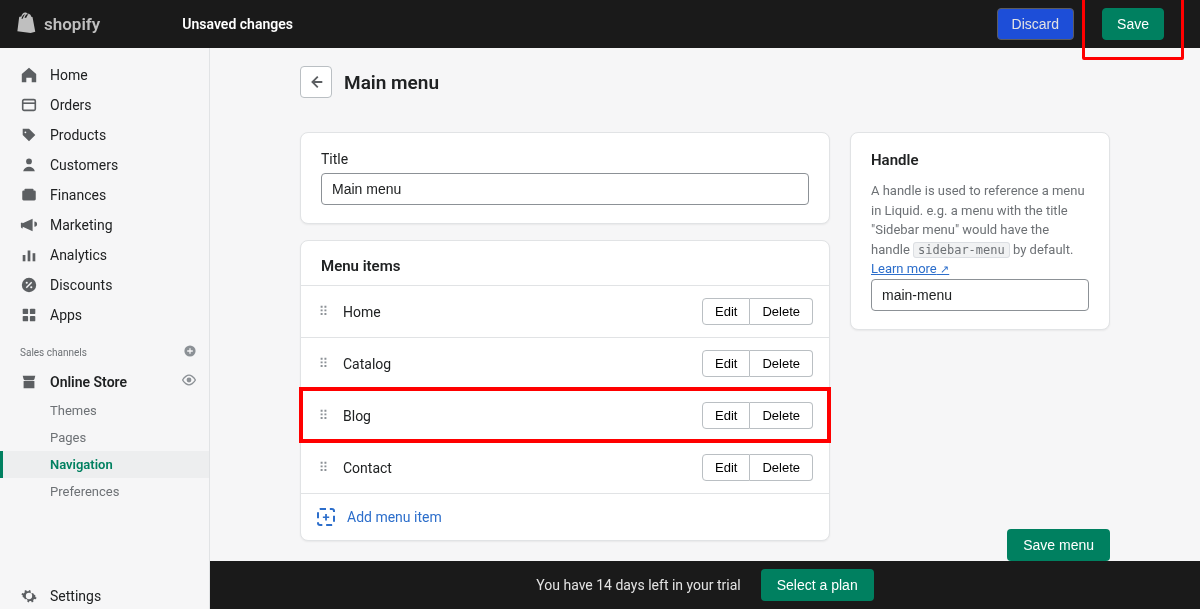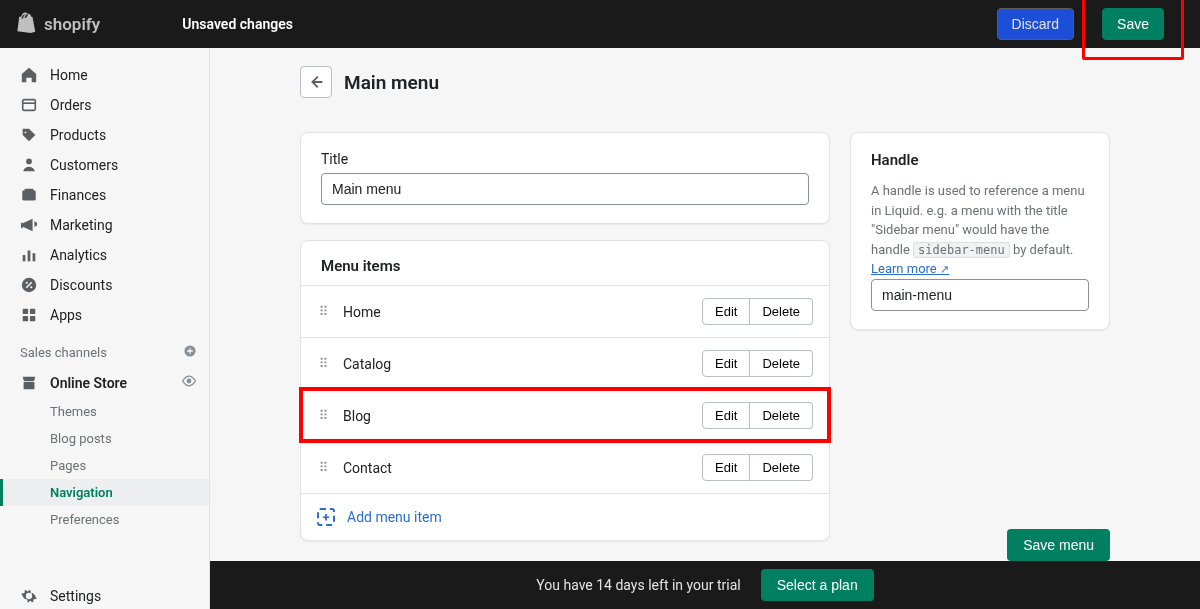--- a/index.html
+++ b/index.html
@@ -12,21 +12,21 @@
 .btn { border-radius: 4px; padding: 7px 14px; font-size: 14px; font-weight: 500; cursor: pointer; border: 1px solid transparent; }
 .btn-discard { background: #1d4ed8; color: #e3e3e3; border: 1px solid #5c5c5c; margin-right: 8px; }
 .btn-save { background: #008060; color: #fff; border: 1px solid #008060; }
 .save-highlight { border: 3px solid #ff0000; padding: 17px; border-radius: 2px; }
 .layout { display: flex; min-height: calc(100vh - 48px); }
 .sidebar { width: 210px; background: #f6f6f7; border-right: 1px solid #e1e3e5; display: flex; flex-direction: column; padding-top: 12px; }
 .nav-list { list-style: none; }
 .nav-item { display: flex; align-items: center; gap: 12px; padding: 6px 12px 6px 20px; color: #202223; cursor: pointer; font-size: 14px; }
 .nav-item .nav-icon { width: 18px; height: 18px; display: inline-flex; align-items: center; justify-content: center; color: #5c5f62; }
 .nav-item .nav-icon svg { width: 18px; height: 18px; display: block; }
-.nav-section { padding: 14px 12px 6px 20px; color: #6d7175; font-size: 13px; display: flex; align-items: center; justify-content: space-between; }
+.nav-section { padding: 14px 12px 6px 20px; color: #6d7175; font-size: 10px; display: flex; align-items: center; justify-content: space-between; }
 .nav-section .ic { color: #8c9196; }
 .nav-item.sub { padding-left: 50px; color: #6d7175; font-size: 13px; }
 .nav-item.sub.active { background: #edeeef; color: #008060; font-weight: 600; border-left: 3px solid #008060; padding-left: 47px; }
 .nav-item.channel { font-weight: 600; }
 .nav-item.channel .trail { margin-left: auto; color: #8c9196; }
 .sidebar-spacer { flex: 1; }
 .settings-row { display: flex; align-items: center; gap: 12px; padding: 10px 0 16px 20px; color: #202223; cursor: pointer; }
 .settings-row svg { width: 18px; height: 18px; color: #5c5f62; }
 .main { flex: 1; position: relative; }
 .main-inner { max-width: 820px; margin: 0 0 0 90px; padding: 20px 0 80px 0; display: flex; gap: 20px; align-items: flex-start; }
@@ -186,23 +186,20 @@
       <span class="trail"><svg width="16" height="16" viewBox="0 0 20 20" fill="currentColor">
             <circle cx="10" cy="10" r="3"></circle>
             <path d="M2 10c2-4 6-6 8-6s6 2 8 6c-2 4-6 6-8 6s-6-2-8-6z658" fill="none" stroke="currentColor" stroke-width="1.6"></path>
           </svg></span>
     </div>
     <ul class="nav-list">
       <li class="nav-item sub">
           <span>Themes</span>
         </li>
       <li class="nav-item sub">
-          <span>Blog posts</span>
-        </li>
-      <li class="nav-item sub">
           <span>Pages</span>
         </li>
       <li class="nav-item sub active">
           <span>Navigation</span>
         </li>
       <li class="nav-item sub">
           <span>Preferences</span>
         </li>
     </ul>
 

